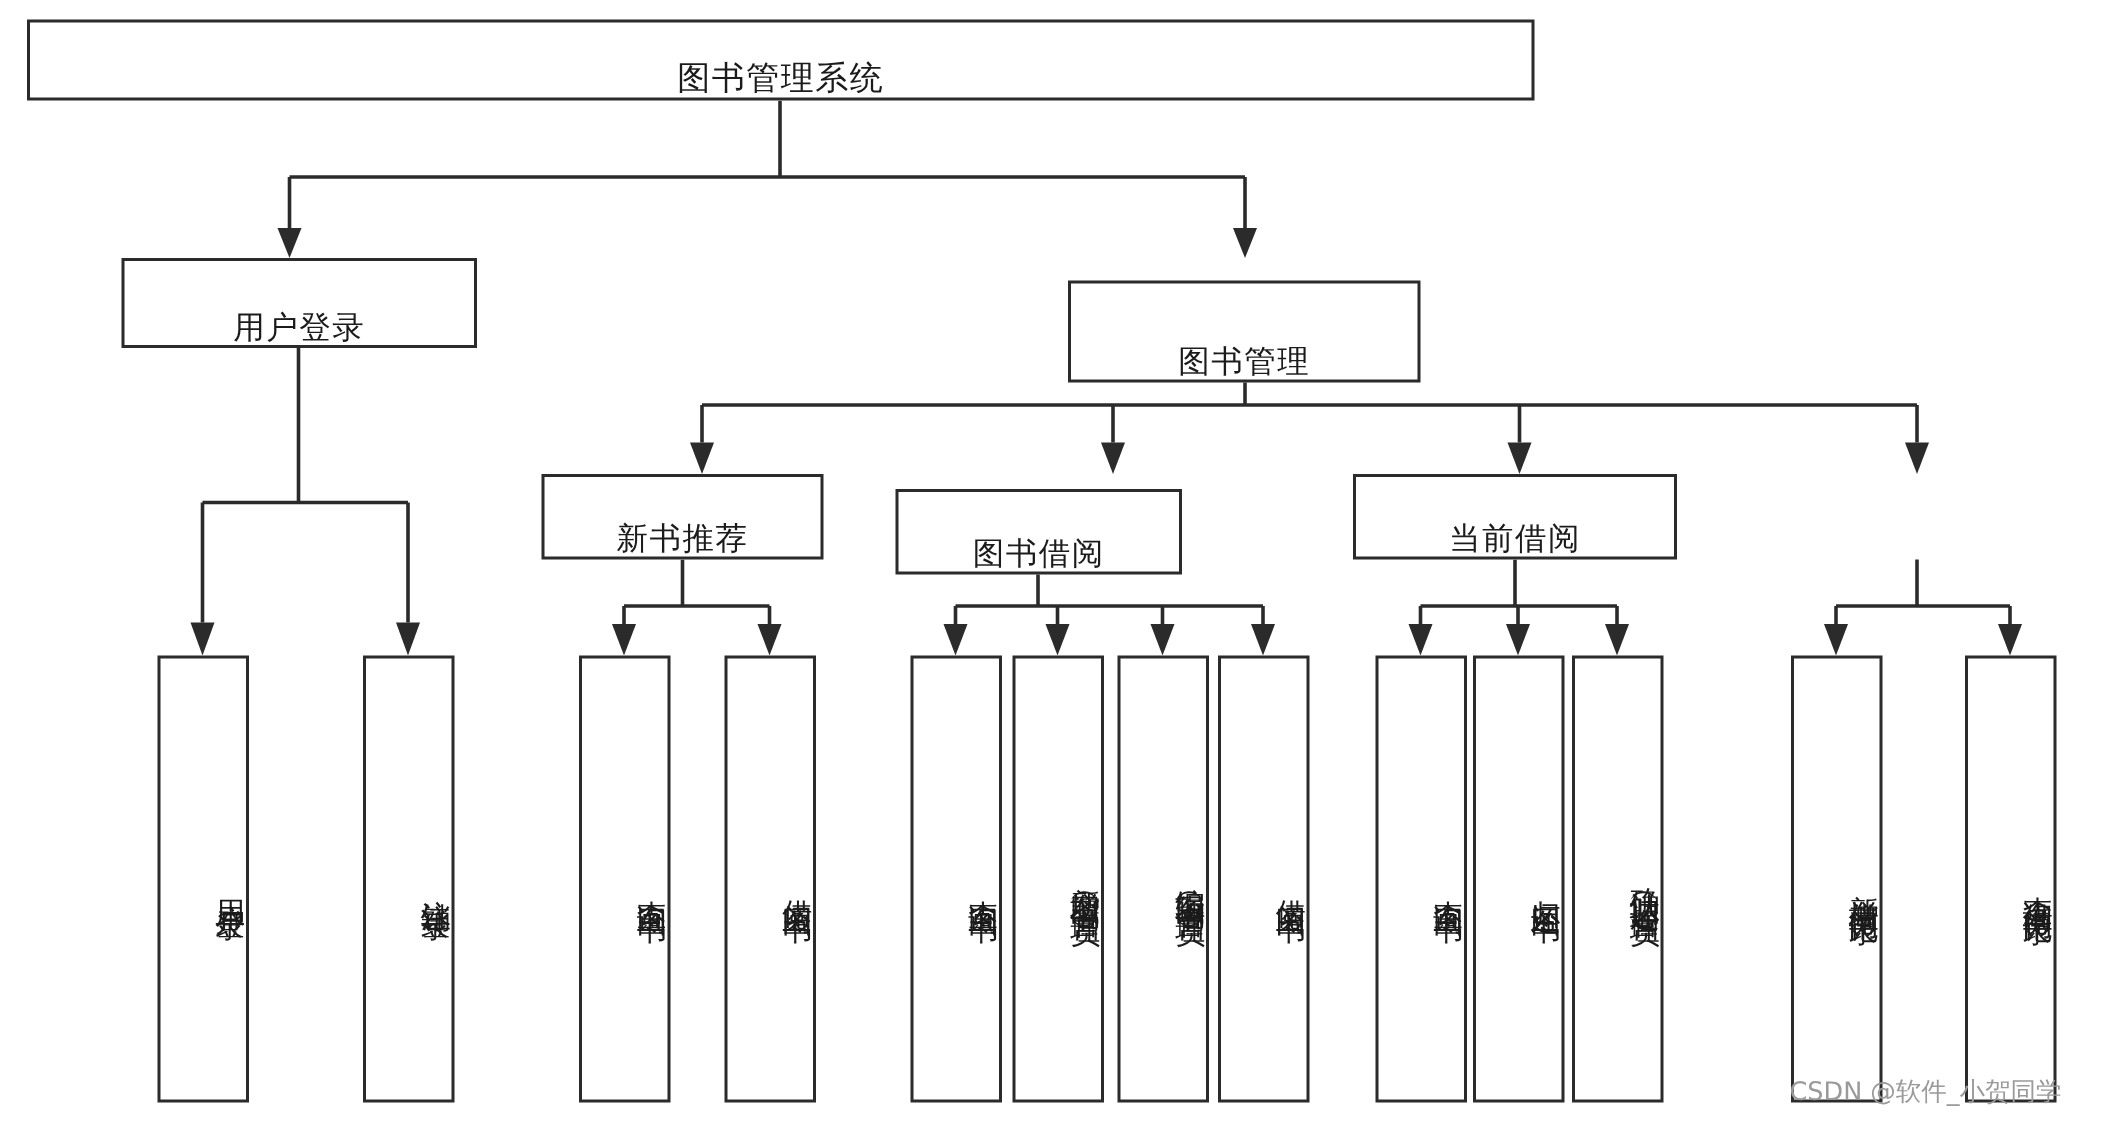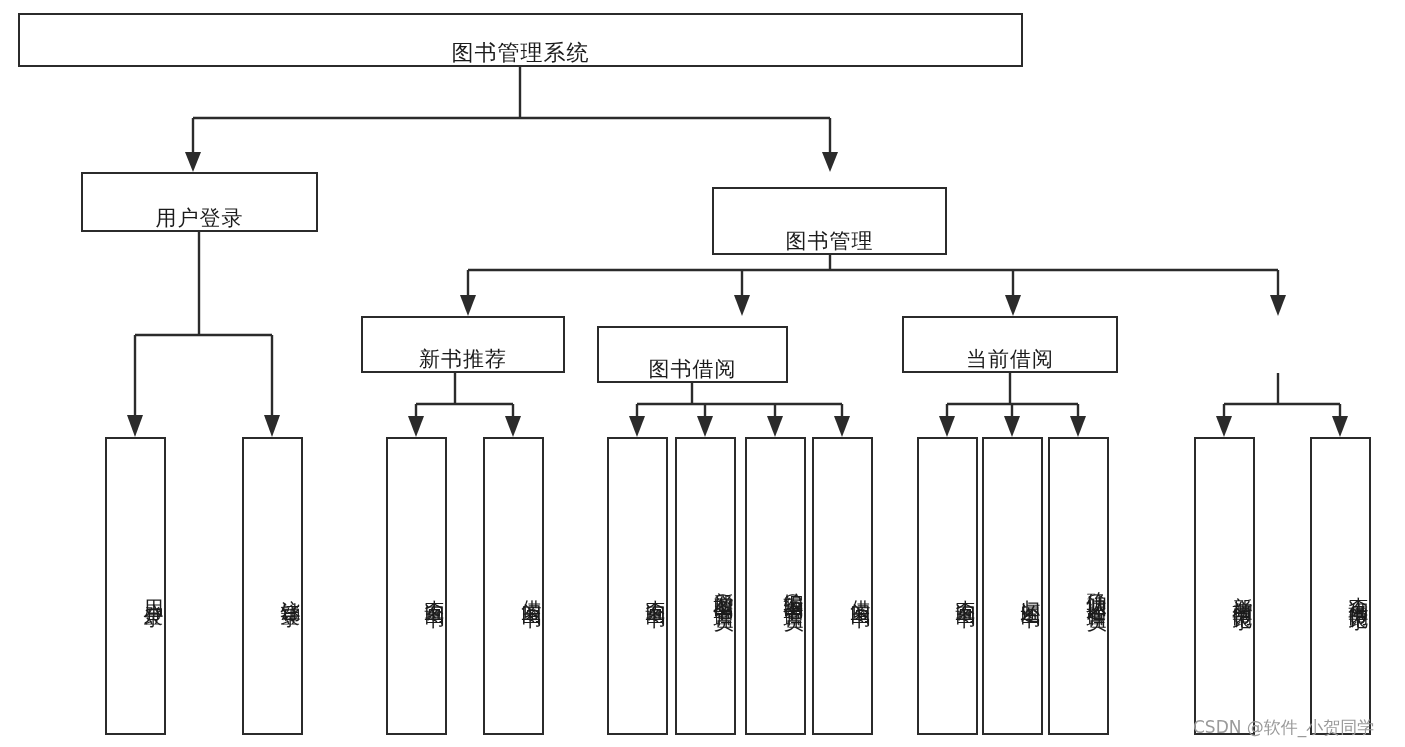--- a/index.html
+++ b/index.html
@@ -142,21 +142,21 @@
     <span>图书管理系统</span>
   </div>
 
   <div class="node h" style="left:81px; top:172px; width:237px; height:60px;">
     <span>用户登录</span>
   </div>
   <div class="node h" style="left:712px; top:168px; width:235px; height:68px;margin-top:19px;">
     <span>图书管理</span>
   </div>
 
-  <div class="node h" style="left:361px; top:316px; width:204px; height:57px;">
+  <div class="node h" style="left:361px; top:316px; width:188px; height:57px;">
     <span>新书推荐</span>
   </div>
   <div class="node h" style="left:597px; top:326px; width:191px; height:57px;">
     <span>图书借阅</span>
   </div>
   <div class="node h" style="left:902px; top:316px; width:216px; height:57px;">
     <span>当前借阅</span>
   </div>
 
   <div class="node v" style="left:105px; top:437px; width:61px; height:298px;">

